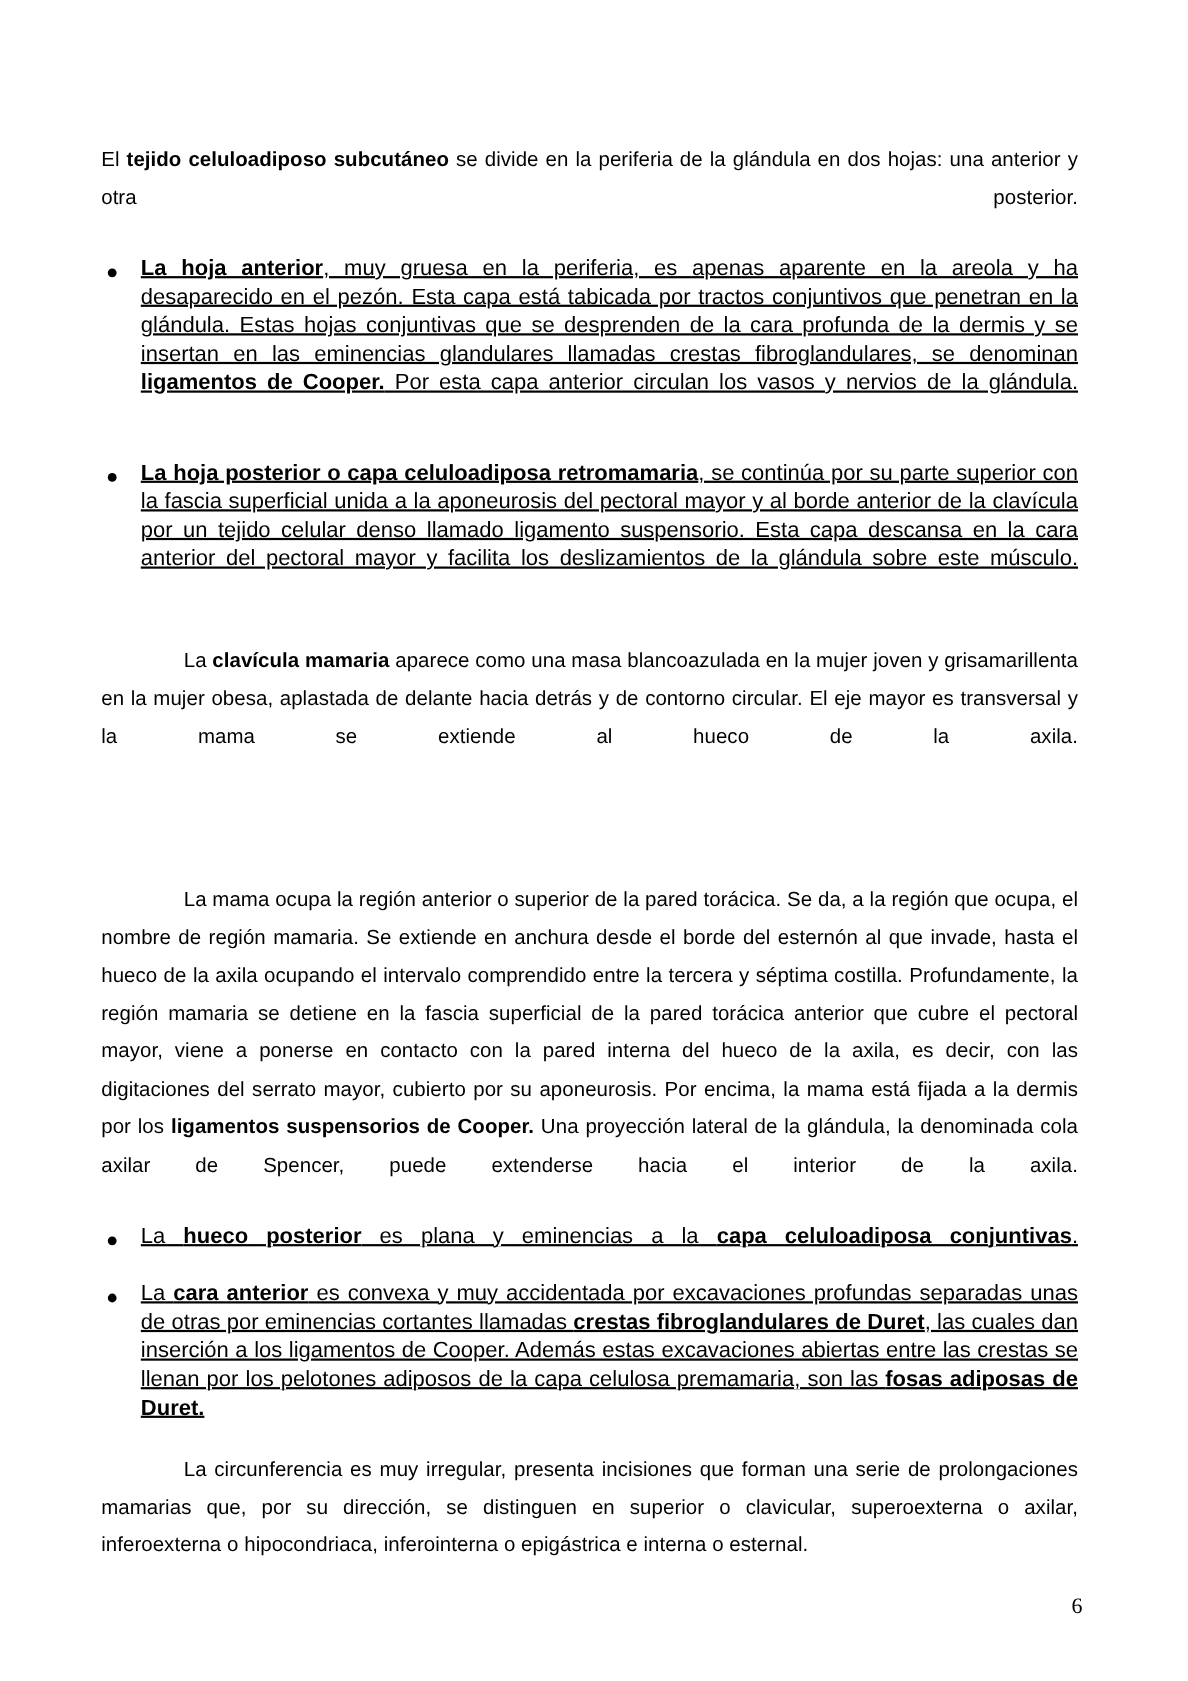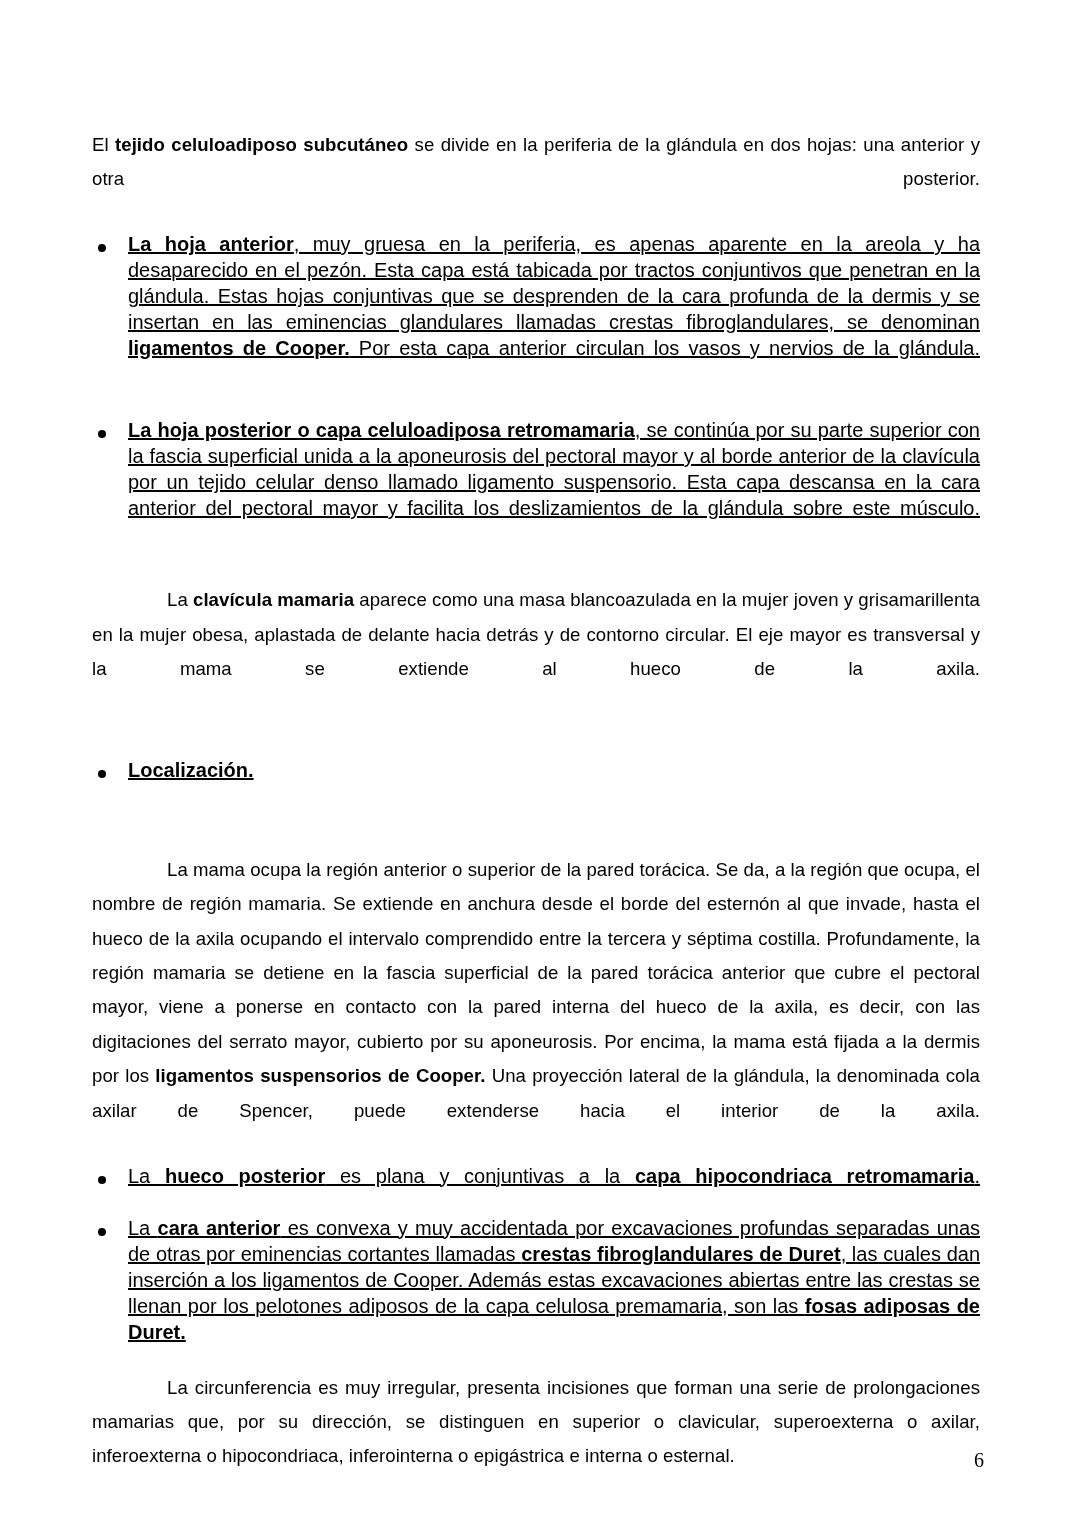--- a/index.html
+++ b/index.html
@@ -115,32 +115,28 @@
       <span class="dot"></span>
       <span class="btext"><b>La hoja posterior o capa celuloadiposa retromamaria</b><span>, se continúa por su parte superior con la fascia superficial unida a la aponeurosis del pectoral mayor y al borde anterior de la clavícula por un tejido celular denso llamado ligamento suspensorio. Esta capa descansa en la cara anterior del pectoral mayor y facilita los deslizamientos de la glándula sobre este músculo.</span></span>
     </div>
 
     <div class="sp-lg"></div>
 
     <p class="para-indent"><span>La </span><b>clavícula mamaria</b><span> aparece como una masa blancoazulada en la mujer joven y grisamarillenta en la mujer obesa, aplastada de delante hacia detrás y de contorno circular. El eje mayor es transversal y la mama se extiende al hueco de la axila.</span></p>
 
     <div class="sp-lg"></div>
 
-    <div class="bullet-row">
-      <span class="dot"></span>
-      <span class="btext"><b>Localización.</b></span>
-    </div>
 
     <div class="sp-xl"></div>
 
     <p class="para-indent"><span>La mama ocupa la región anterior o superior de la pared torácica. Se da, a la región que ocupa, el nombre de región mamaria. Se extiende en anchura desde el borde del esternón al que invade, hasta el hueco de la axila ocupando el intervalo comprendido entre la tercera y séptima costilla. Profundamente, la región mamaria se detiene en la fascia superficial de la pared torácica anterior que cubre el pectoral mayor, viene a ponerse en contacto con la pared interna del hueco de la axila, es decir, con las digitaciones del serrato mayor, cubierto por su aponeurosis. Por encima, la mama está fijada a la dermis por los </span><b>ligamentos suspensorios de Cooper.</b><span> Una proyección lateral de la glándula, la denominada cola axilar de Spencer, puede extenderse hacia el interior de la axila.</span></p>
 
     <div class="bullet-row">
       <span class="dot"></span>
-      <span class="btext"><span>La </span><b>hueco posterior</b><span> es plana y conjuntivas a la </span><b>capa hipocondriaca retromamaria</b><span>.</span></span>
+      <span class="btext"><span>La </span><b>hueco posterior</b><span> es plana y eminencias a la </span><b>capa celuloadiposa conjuntivas</b><span>.</span></span>
     </div>
 
     <div class="bullet-row">
       <span class="dot"></span>
       <span class="btext"><span>La </span><b>cara anterior</b><span> es convexa y muy accidentada por excavaciones profundas separadas unas de otras por eminencias cortantes llamadas </span><b>crestas fibroglandulares de Duret</b><span>, las cuales dan inserción a los ligamentos de Cooper. Además estas excavaciones abiertas entre las crestas se llenan por los pelotones adiposos de la capa celulosa premamaria, son las </span><b>fosas adiposas de Duret.</b></span>
     </div>
 
     <p class="para-tail"><span>La circunferencia es muy irregular, presenta incisiones que forman una serie de prolongaciones mamarias que, por su dirección, se distinguen en superior o clavicular, superoexterna o axilar, inferoexterna o hipocondriaca, inferointerna o epigástrica e interna o esternal.</span></p>
 
   </div>

